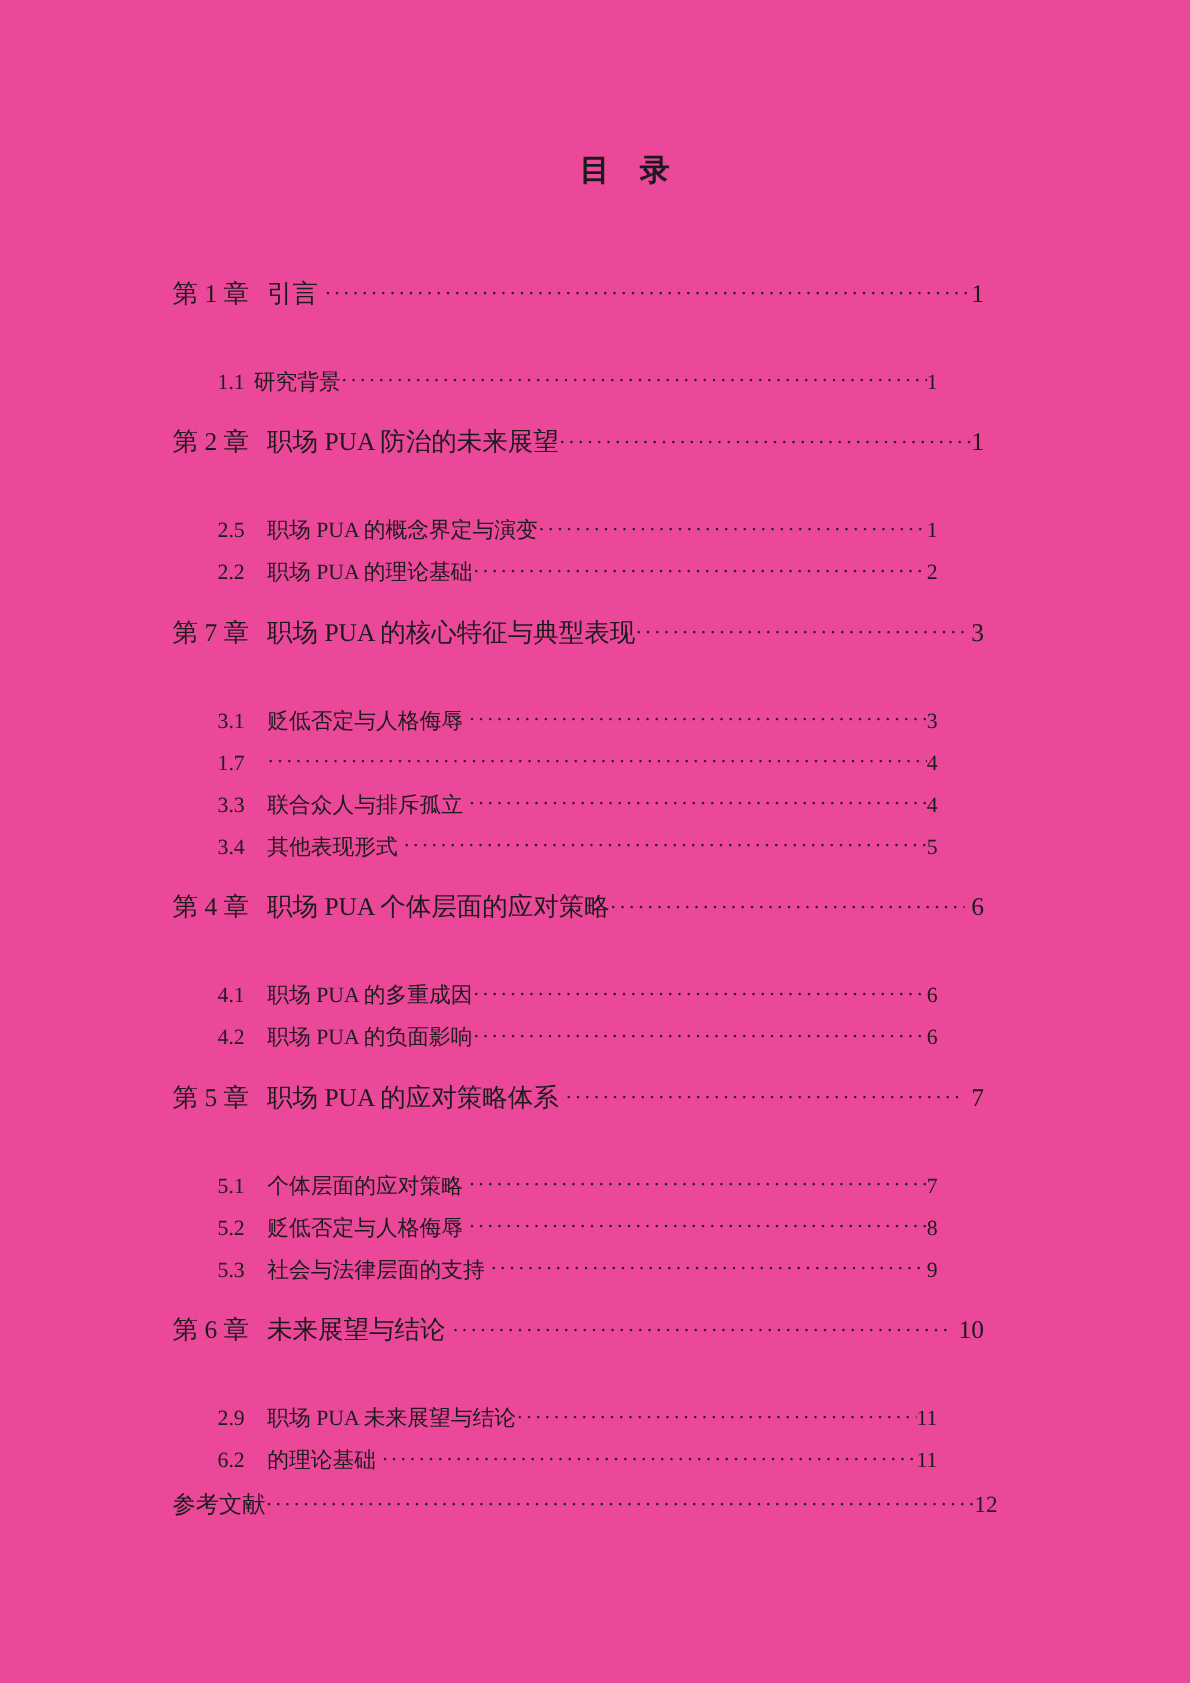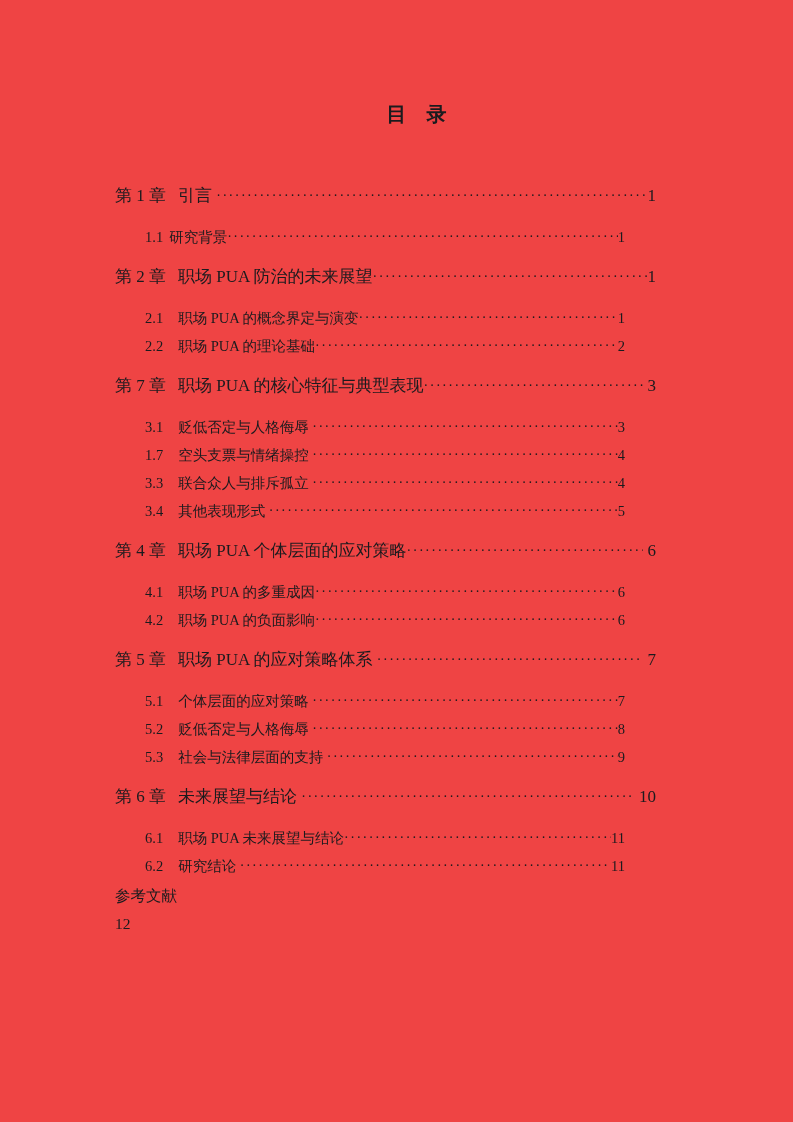--- a/index.html
+++ b/index.html
@@ -12,21 +12,21 @@
     height: 1122px;
     overflow: hidden;
     font-family: "Liberation Serif", "DejaVu Serif", serif;
     color: #1b1b1e;
   }
   .doc-page {
     box-sizing: border-box;
     width: 793px;
     height: 1122px;
     padding-top: 101px;
-    background: #ef4444;
+    background: #ec4899;
   }
   .doc-title {
     margin: 0 0 0 40px;
     height: 26px;
     line-height: 26px;
     text-align: center;
     font-size: 20px;
     font-weight: bold;
     white-space: pre;
   }
@@ -45,32 +45,31 @@
   .row .num, .row .label, .row .pnum {
     white-space: pre;
     flex: none;
   }
   .row.chapter {
     font-size: 17px;
     margin-top: 12px;
     padding-right: 9px;
   }
   .row.chapter .num { margin-right: 12px; }
-  .items { margin-top: 13px; }
+  .items { margin-top: 31px; }
   .row.sub {
     font-size: 14.5px;
     margin-left: 30px;
     padding-right: 40px;
   }
   .row.sub .num { margin-right: 15px; }
   .group-0 .row.sub .num { margin-right: 6px; }
   .row.refs {
     font-size: 15.5px;
     margin-top: 2px;
-    flex-direction: column;
   }
   .dots {
     flex: 1 1 auto;
     overflow: hidden;
     white-space: nowrap;
     font-size: 14px;
     letter-spacing: 1.5px;
     position: relative;
     top: -1px;
   }
@@ -99,21 +98,21 @@
       </div>
       <div class="group group-1">
         <div class="row chapter">
           <span class="num">第 2 章</span>
           <span class="label">职场 PUA 防治的未来展望</span>
           <span class="dots">····························································································································································································································</span>
           <span class="pnum">1</span>
         </div>
         <div class="items">
           <div class="row sub">
-            <span class="num">2.1</span>
+            <span class="num">2.5</span>
             <span class="label">职场 PUA 的概念界定与演变</span>
             <span class="dots">····························································································································································································································</span>
             <span class="pnum">1</span>
           </div>
           <div class="row sub">
             <span class="num">2.2</span>
             <span class="label">职场 PUA 的理论基础</span>
             <span class="dots">····························································································································································································································</span>
             <span class="pnum">2</span>
           </div>
@@ -128,21 +127,20 @@
         </div>
         <div class="items">
           <div class="row sub">
             <span class="num">3.1</span>
             <span class="label">贬低否定与人格侮辱 </span>
             <span class="dots">····························································································································································································································</span>
             <span class="pnum">3</span>
           </div>
           <div class="row sub">
             <span class="num">1.7</span>
-            <span class="label">空头支票与情绪操控 </span>
             <span class="dots">····························································································································································································································</span>
             <span class="pnum">4</span>
           </div>
           <div class="row sub">
             <span class="num">3.3</span>
             <span class="label">联合众人与排斥孤立 </span>
             <span class="dots">····························································································································································································································</span>
             <span class="pnum">4</span>
           </div>
           <div class="row sub">
@@ -205,28 +203,28 @@
       </div>
       <div class="group group-5">
         <div class="row chapter">
           <span class="num">第 6 章</span>
           <span class="label">未来展望与结论 </span>
           <span class="dots">····························································································································································································································</span>
           <span class="pnum"> 10</span>
         </div>
         <div class="items">
           <div class="row sub">
-            <span class="num">6.1</span>
+            <span class="num">2.9</span>
             <span class="label">职场 PUA 未来展望与结论</span>
             <span class="dots">····························································································································································································································</span>
             <span class="pnum">11</span>
           </div>
           <div class="row sub">
             <span class="num">6.2</span>
-            <span class="label">研究结论 </span>
+            <span class="label">的理论基础 </span>
             <span class="dots">····························································································································································································································</span>
             <span class="pnum">11</span>
           </div>
         </div>
       </div>
       <div class="row refs">
         <span class="label">参考文献</span>
         <span class="dots">····························································································································································································································</span>
         <span class="pnum">12</span>
       </div>

